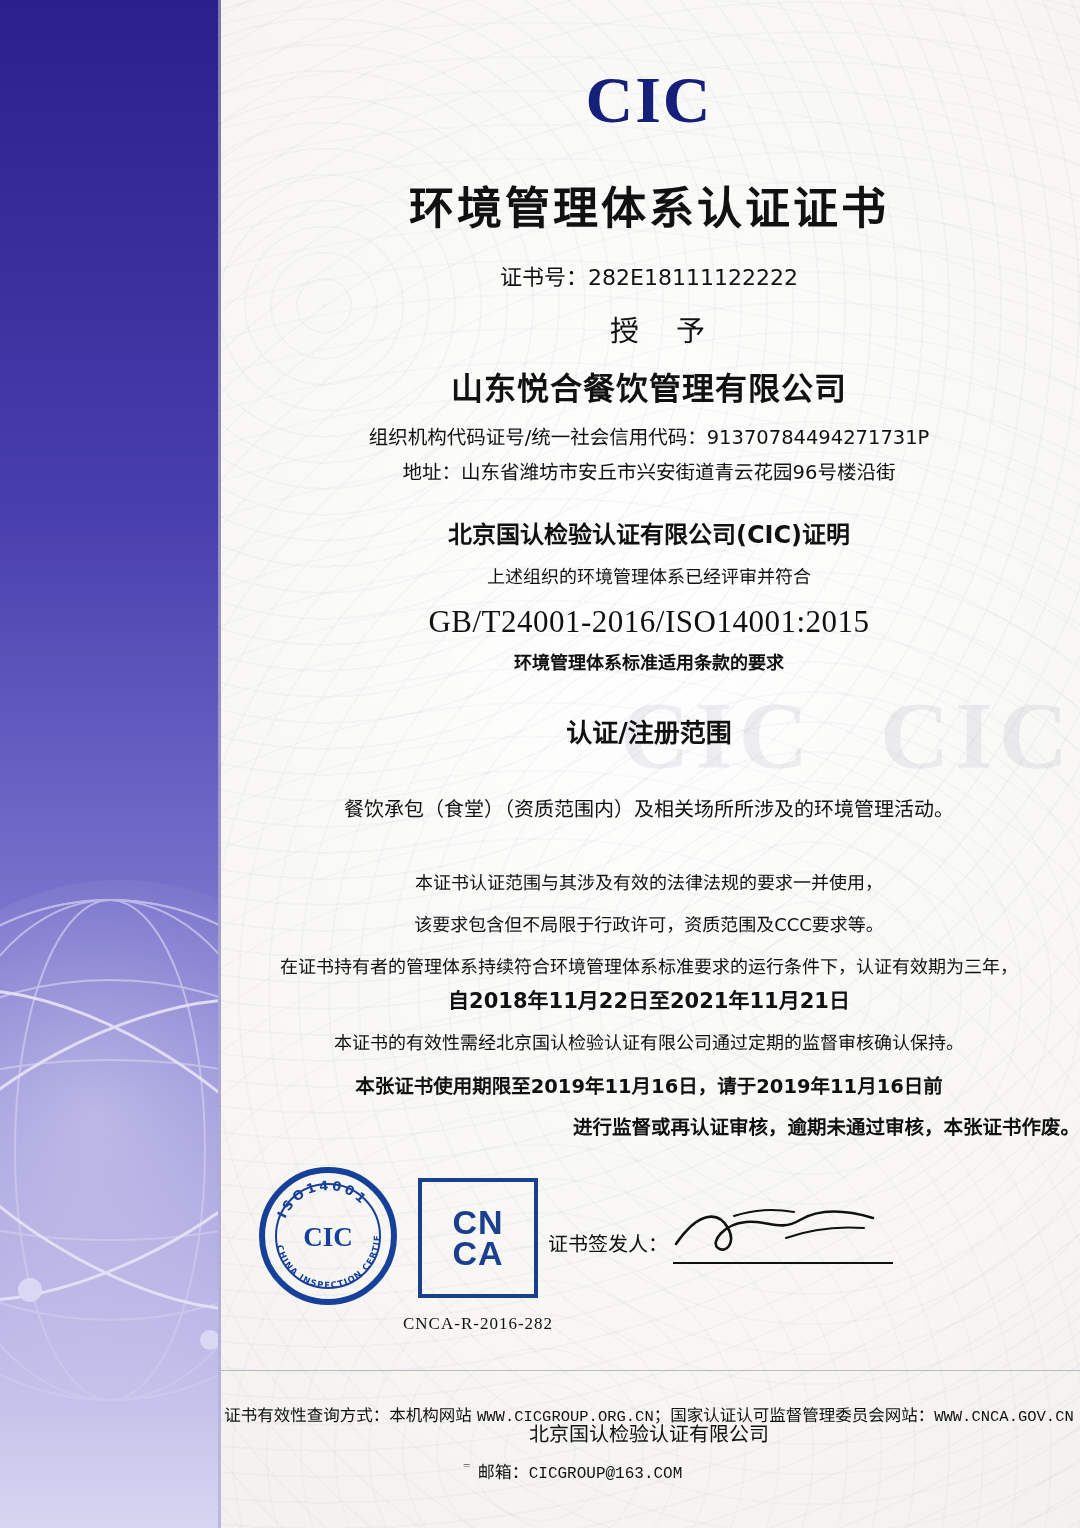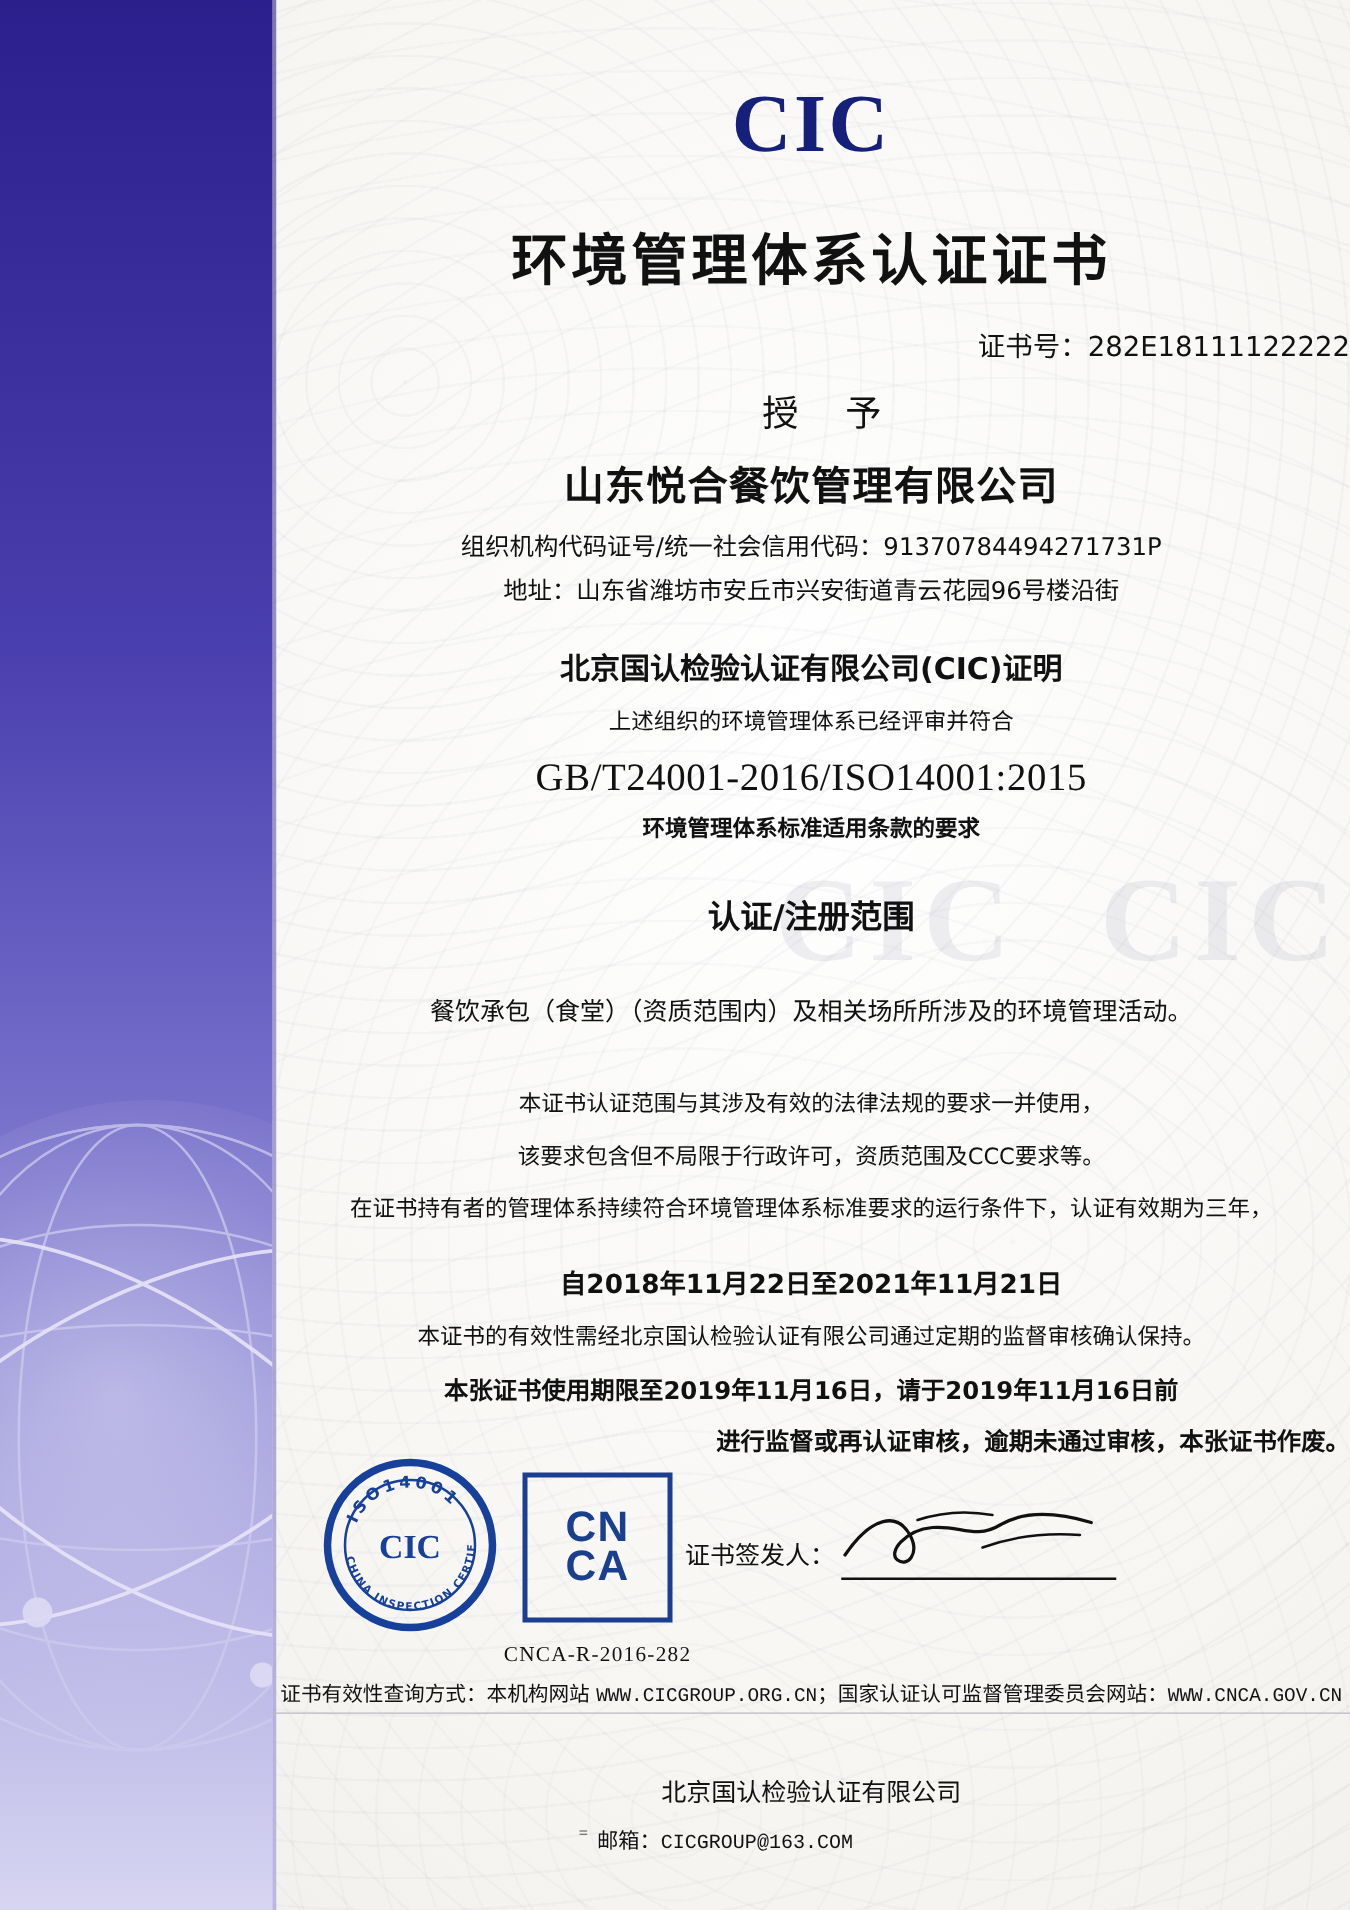--- a/index.html
+++ b/index.html
@@ -74,21 +74,21 @@
   .title{
     text-align:center;
     font-family:"DejaVu Sans", sans-serif;
     font-weight:bold;
     font-size:45px;
     color:#111;
     letter-spacing:3px;
     margin-top:34px;
   }
   .certno{
-    text-align:right;
+    text-align:center;
     font-size:22px;
     color:#111;
     margin-top:22px;
     font-family:"DejaVu Sans", sans-serif;
   }
   .grant{
     text-align:center;
     font-size:29px;
     color:#111;
     letter-spacing:14px;
@@ -167,21 +167,21 @@
   }
   .note.n1{margin-top:46px;}
   .note.n2{margin-top:16px;}
   .note.n3{margin-top:16px;}
   .validity{
     text-align:center;
     font-family:"DejaVu Sans", sans-serif;
     font-weight:bold;
     font-size:21px;
     color:#111;
-    margin-top:32px;
+    margin-top:6px;
   }
   .note.n4{margin-top:14px;}
   .usage1{
     text-align:center;
     font-family:"DejaVu Sans", sans-serif;
     font-weight:bold;
     font-size:19.5px;
     color:#111;
     margin-top:16px;
   }
@@ -227,21 +227,21 @@
   }
   .signature{
     position:absolute;left:420px;top:32px;width:230px;height:70px;
   }
 
   
   .footer-rule{
     position:absolute;left:0px;top:1370px;width:862px;height:1px;background:#b9b9c4;
   }
   .footer-q{
-    position:absolute;left:0;top:1342px;width:862px;
+    position:absolute;left:0;top:1402px;width:862px;
     text-align:center;
     font-size:16.5px;color:#111;
     font-family:"DejaVu Sans", sans-serif;
   }
   .footer-q .mono{font-family:"Liberation Mono", monospace;font-size:15.5px;}
   .footer-org{
     position:absolute;left:0;top:1418px;width:862px;
     text-align:center;
     font-family:"DejaVu Sans", sans-serif;
     font-size:20px;color:#111;

